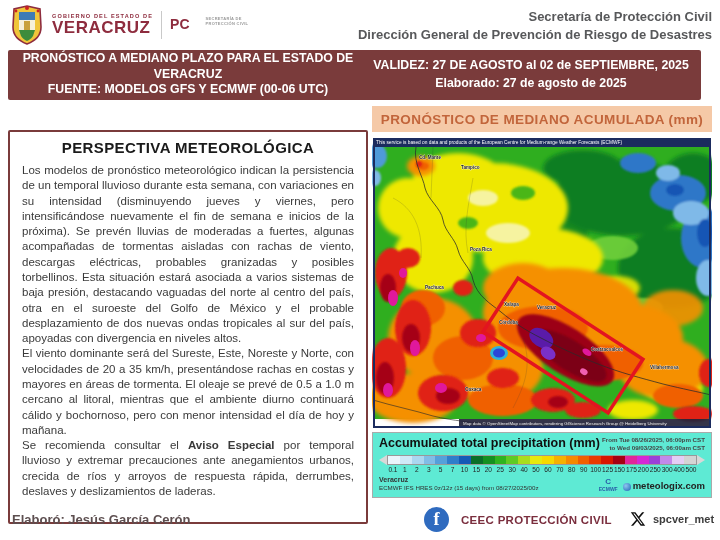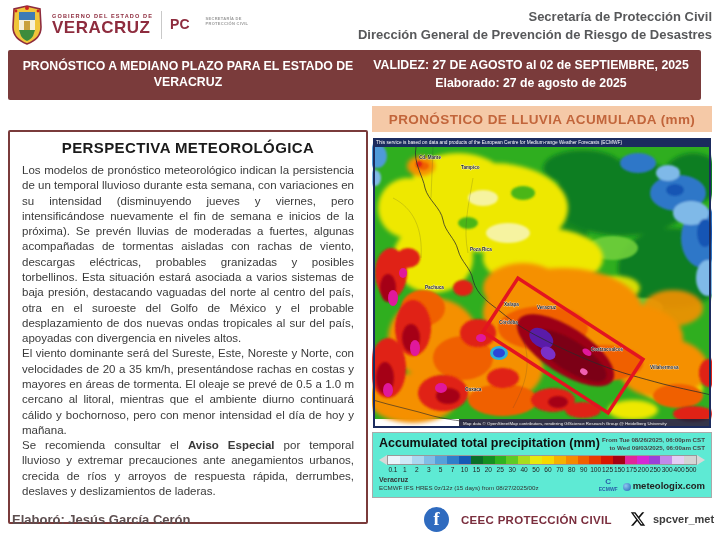--- a/index.html
+++ b/index.html
@@ -16,21 +16,21 @@
   .logo-divider { width:1px; height:28px; background:#c9c9c9; }
   .pc-block { display:flex; flex-direction:row; line-height:1.1;gap:16px; }
   .pc-big { font-size:14px; font-weight:bold; color:#8e2c3e; }
   .pc-sub { font-size:4px; font-weight:bold; color:#9a9a9a; width:52px; letter-spacing:.3px; }
   .hdr-right { position:absolute; right:8px; top:8px; text-align:right; font-weight:bold; color:#57585a; font-size:13px; line-height:1.35; }
 
   
   .banner { position:absolute; top:50px; height:50px; background:#7a3b3b; color:#fff;
             font-weight:bold; text-align:center; border-radius:2px;
             display:flex; flex-direction:column; justify-content:center; padding:2px 8px; }
-  .banner-left { left:8px; width:360px; font-size:12.3px; line-height:1.28; }
+  .banner-left { left:8px; width:360px; font-size:12.3px; line-height:1.28;justify-content:flex-end; }
   .banner-right { left:361px; width:340px; font-size:12.3px; line-height:1.45; }
 
   
   .perspective { position:absolute; left:8px; top:106px; width:360px; height:394px;
                  border:2px solid #7a3b3b; border-radius:2px; background:#fff;
                  padding:7px 12px; overflow:hidden;margin-top:24px; }
   .persp-title { text-align:center; font-weight:bold; font-size:15px; color:#1a1a1a;
                  letter-spacing:.4px; margin-bottom:7px; }
   .persp-body { font-size:11.5px; line-height:1.33; color:#3a3a3a; text-align:justify; }
   .persp-body p { margin:0; }
@@ -104,36 +104,37 @@
       </div>
     </div>
     <div class="hdr-right">
       <div>Secretaría de Protección Civil</div>
       <div>Dirección General de Prevención de Riesgo de Desastres</div>
     </div>
   </div>
 
   <div class="banner banner-left">
     <div>PRONÓSTICO A MEDIANO PLAZO PARA EL ESTADO DE VERACRUZ</div>
+    <div>FUENTE: MODELOS GFS Y ECMWF (00-06 UTC)</div>
   </div>
   <div class="banner banner-right">
     <div>VALIDEZ: 27 DE AGOSTO al 02 de SEPTIEMBRE, 2025</div>
     <div>Elaborado: 27 de agosto de 2025</div>
   </div>
 
   <div class="perspective">
     <div class="persp-title">PERSPECTIVA METEOROLÓGICA</div>
     <div class="persp-body">
       <p>Los modelos de pronóstico meteorológico indican la persistencia de un temporal lluvioso durante esta semana, con variaciones en su intensidad (disminuyendo jueves y viernes, pero intensificándose nuevamente el fin de semana e inicios de la próxima). Se prevén lluvias de moderadas a fuertes, algunas acompañadas de tormentas aisladas con rachas de viento, descargas eléctricas, probables granizadas y posibles torbellinos. Esta situación estará asociada a varios sistemas de baja presión, destacando vaguadas del norte al centro del país, otra en el suroeste del Golfo de México y el probable desplazamiento de dos nuevas ondas tropicales al sur del país, apoyadas con divergencia en niveles altos.</p>
       <p>El viento dominante será del Sureste, Este, Noreste y Norte, con velocidades de 20 a 35 km/h, presentándose rachas en costas y mayores en áreas de tormenta. El oleaje se prevé de 0.5 a 1.0 m cercano al litoral, mientras que el ambiente diurno continuará cálido y bochornoso, pero con menor intensidad el día de hoy y mañana.</p>
       <p><span>Se recomienda consultar el </span><span class="bold-inline">Aviso Especial</span><span> por temporal lluvioso y extremar precauciones ante anegamientos urbanos, crecida de ríos y arroyos de respuesta rápida, derrumbes, deslaves y deslizamientos de laderas.</span></p>
     </div>
   </div>
 
-  <div class="rain-header">PRONÓSTICO DE LLUVIA ACUMULADA (mm)</div>
+  <div class="rain-header">PRONÓSTICO DE MEDIANO ACUMULADA (mm)</div>
 
   <div class="map-wrap">
     <svg viewBox="0 0 338 290">
       <defs>
         <filter id="soft" x="-20%" y="-20%" width="140%" height="140%">
             <feGaussianBlur stdDeviation="2.2"></feGaussianBlur>
           </filter>
         <filter id="soft2" x="-20%" y="-20%" width="140%" height="140%">
             <feGaussianBlur stdDeviation="1.2"></feGaussianBlur>
           </filter>

